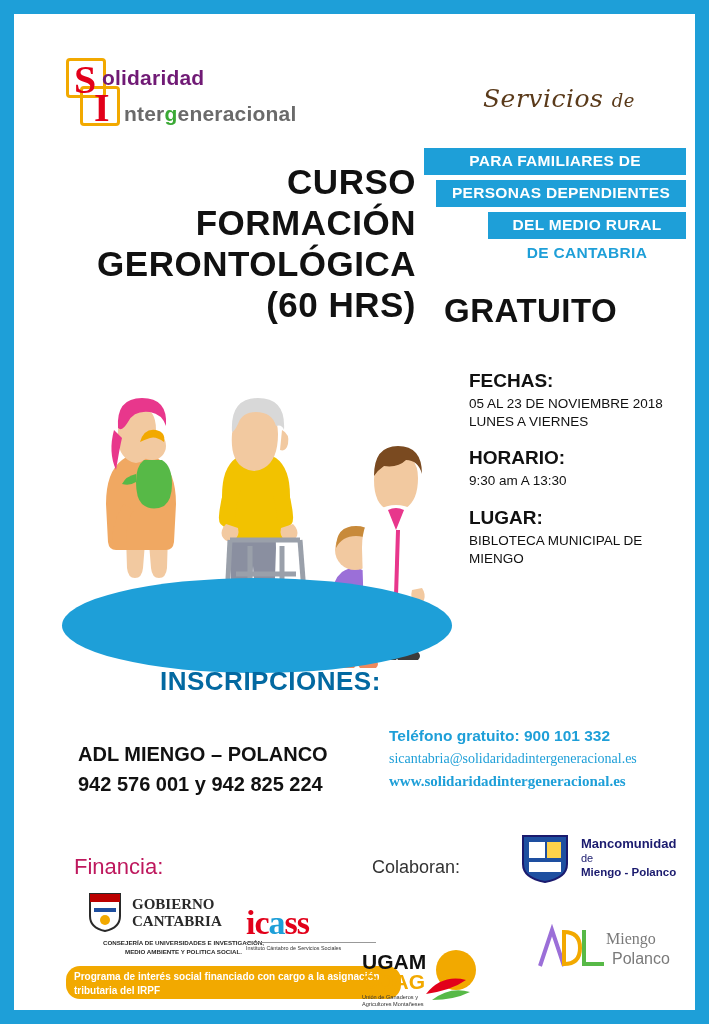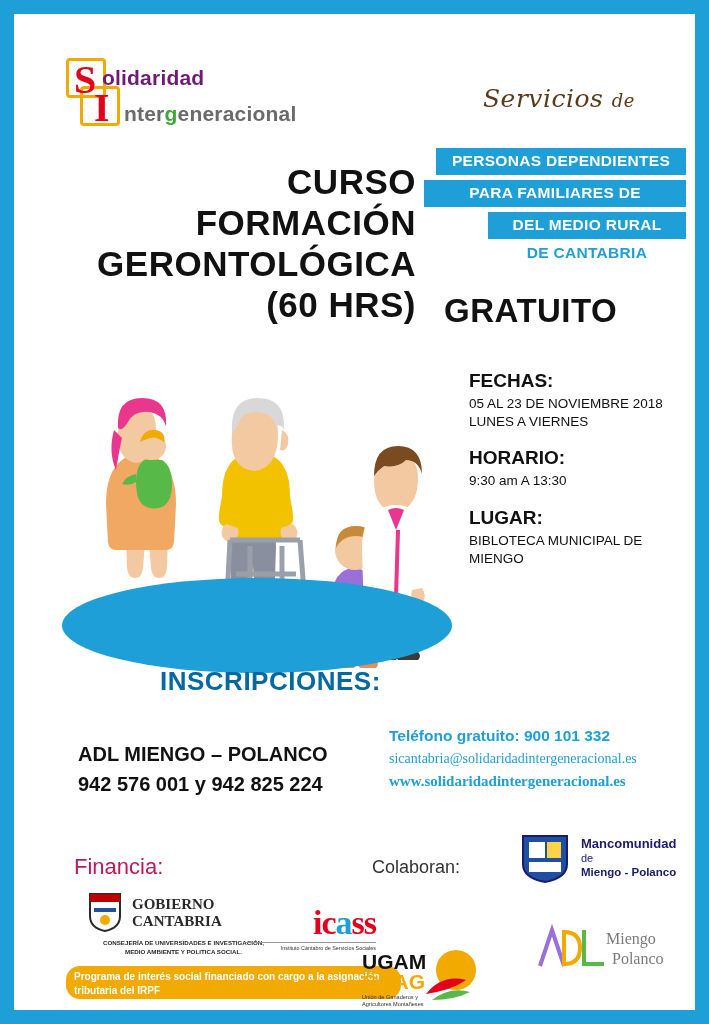--- a/index.html
+++ b/index.html
@@ -182,21 +182,21 @@
     width: 335px; height: 33px;
     background: #f2a900;
     color: #ffffff;
     font-size: 10px;
     font-weight: bold;
     padding: 4px 8px;
     line-height: 1.35;
     border-radius: 14px;
   }
 
-  .icass { position: absolute; left: 232px; top: 890px; width: 130px; text-align: right; }
+  .icass { position: absolute; left: 232px; top: 890px; width: 130px; text-align: left; }
   .icass .word {
     font-size: 34px; font-weight: bold; color: #e2001a;
     font-family: "Liberation Serif", serif; letter-spacing: -1px;
   }
   .icass .word .a { color: #1e9fd8; }
   .icass .sub {
     font-size: 5.4px; color: #333; border-top: 1px solid #999;
     padding-top: 2px; margin-top: 0px;
   }
 
@@ -211,21 +211,21 @@
   .manco { position: absolute; left: 505px; top: 818px; width: 180px; }
   .manco .crest {
     position: absolute; left: 0; top: 0; width: 52px; height: 52px;
   }
   .manco .m1 { position: absolute; left: 62px; top: 4px; font-size: 13px; color: #1a1a6e; font-weight: bold; }
   .manco .m2 { position: absolute; left: 62px; top: 20px; font-size: 11px; color: #1a1a6e; }
   .manco .m3 { position: absolute; left: 62px; top: 34px; font-size: 11.5px; color: #1a1a6e; font-weight: bold; }
 
   .adl-logo { position: absolute; left: 520px; top: 910px; width: 160px; height: 60px; }
   .adl-logo .mi { position: absolute; left: 72px; top: 6px; font-size: 16px; color: #7a7a7a; font-family: "Liberation Serif", serif; }
-  .adl-logo .po { position: absolute; left: 78px; top: 26px; font-size: 16px; color: #7a7a7a; font-family: Liberation Serif, serif; }
+  .adl-logo .po { position: absolute; left: 78px; top: 26px; font-size: 16px; color: #7a7a7a; font-family: Liberation Sans, sans-serif; }
 </style>
 </head>
 <body>
 
 <div class="poster">
   <div class="inner">
 
     <div class="logo">
       <div class="sbox"></div>
       <div class="ibox"></div>
@@ -235,22 +235,22 @@
       <div class="w2"><span>nter</span><span class="g">g</span><span>eneracional</span></div>
     </div>
 
     <div class="course-title">CURSO FORMACIÓN GERONTOLÓGICA (60 HRS)</div>
 
     <div class="script-head">
       <div class="l1"><span>Servicios</span> <span class="small">de</span></div>
     </div>
 
     <div class="bluebars">
+      <div class="bluebar b1">PARA FAMILIARES DE</div>
       <div class="bluebar b2">PERSONAS DEPENDIENTES</div>
-      <div class="bluebar b1">PARA FAMILIARES DE</div>
       <div class="bluebar b3">DEL MEDIO RURAL</div>
       <div class="lastline">DE CANTABRIA</div>
     </div>
 
     <div class="gratuito">GRATUITO</div>
 
     <div class="info">
       <div class="head">FECHAS:</div>
       <div class="body" style="white-space:pre-line">05 AL 23 DE NOVIEMBRE 2018
 LUNES A VIERNES</div>

